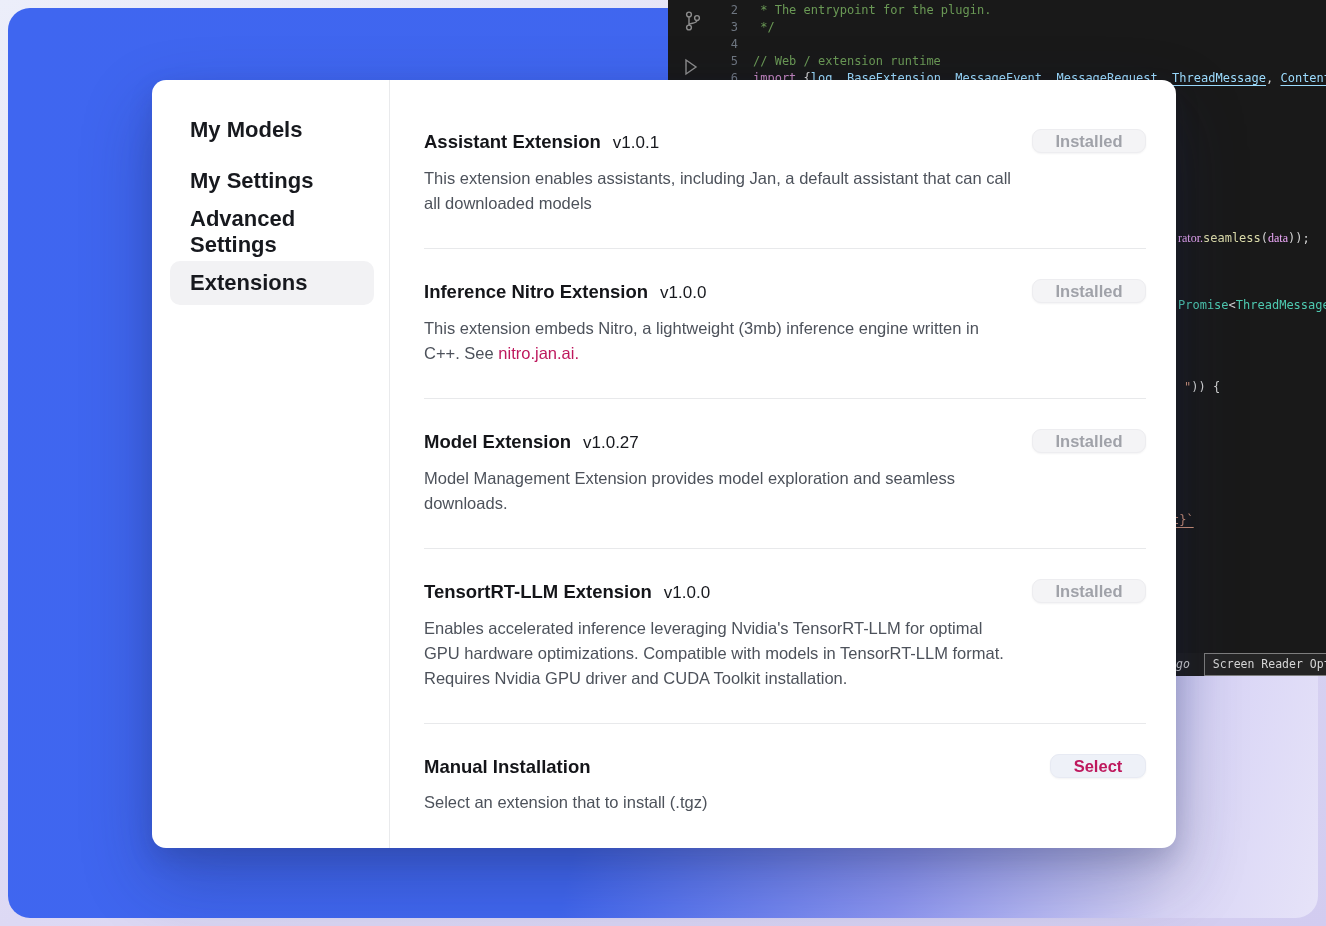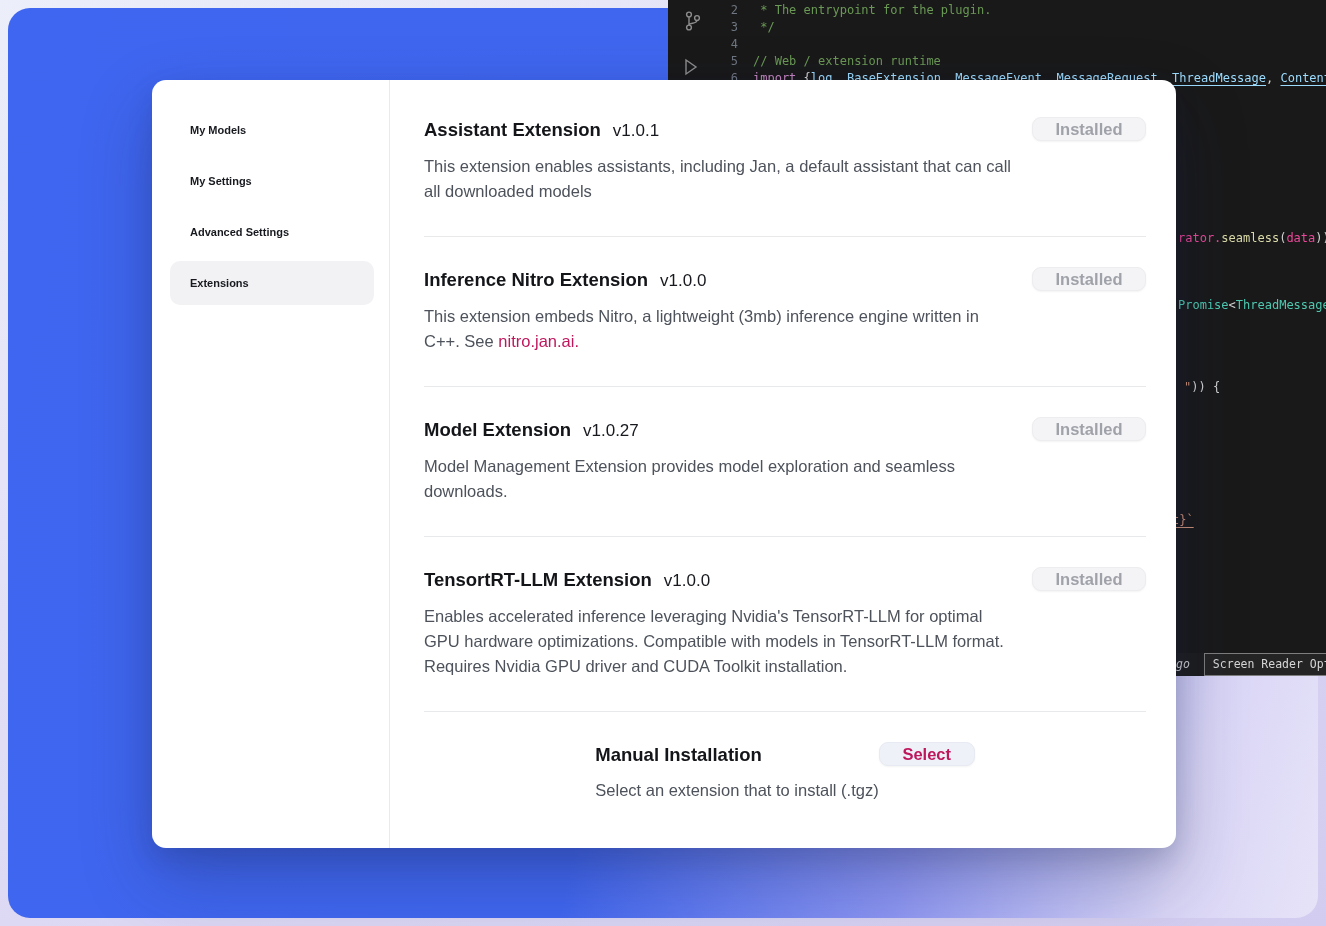--- a/index.html
+++ b/index.html
@@ -19,21 +19,21 @@
     position:absolute; left:668px; top:0; width:658px; height:676px; background:#191919;
     overflow:hidden; font-family:"DejaVu Sans Mono", monospace; font-size:12px; line-height:17px; color:#d4d4d4;
   }
   .code-area{ position:absolute; top:2px; left:0; right:0; }
   .code-line{ display:flex; }
   .gutter{ width:78px; flex:none; text-align:right; padding-right:8px; color:#6e7681; }
   .code{ white-space:pre; padding-left:7px; }
   .tok-comment{ color:#6a9955; }
   .tok-kw{ color:#c586c0; }
   .tok-plain{ color:#d4d4d4; }
-  .tok-var{ color:#ec4899; }
+  .tok-var{ color:#f0abfc;font-family:Liberation Serif, serif; }
   .tok-fn{ color:#dcdcaa; }
   .tok-type{ color:#4ec9b0; }
   .tok-str{ color:#ce9178; }
   .tok-link{ color:#9cdcfe; text-decoration:underline; text-underline-offset:3px; }
   .tok-strlink{ color:#ce9178; text-decoration:underline; text-underline-offset:3px; }
   .frag{ position:absolute; white-space:pre; }
   .ed-icon{ position:absolute; color:#8d8d8d; }
   .statusbar{
     position:absolute; left:0; right:0; bottom:0; height:23px; background:#1d1d1d;
     display:flex; align-items:center; font-size:11.5px; color:#cfcfcf;
@@ -45,30 +45,30 @@
   }
   
   .modal{
     position:absolute; left:152px; top:80px; width:1024px; height:768px; background:#ffffff;
     border-radius:14px; overflow:hidden; display:flex;
     box-shadow:0 30px 70px rgba(25,35,80,.30), 0 10px 25px rgba(25,35,80,.15);
   }
   .sidebar{ width:238px; flex:none; border-right:1px solid #e9eaec; padding-top:28px; }
   .side-item{
     margin:0 15px 7px 18px; height:44px; border-radius:10px; display:flex; align-items:center;
-    padding:0 20px; font-size:11px; font-weight:700; color:#17191e; cursor:pointer;
+    padding:0 20px; font-size:22px; font-weight:700; color:#17191e; cursor:pointer;
   }
   .side-item.active{ background:#f2f2f4; }
-  .content{ flex:1; padding:4px 30px 0 34px; }
+  .content{ flex:1; padding:16px 30px 0 34px; }
   .ext-row{
     display:flex; justify-content:space-between; align-items:flex-start;
     border-bottom:1px solid #e8e9eb; padding:30px 0 32px;
   }
   .ext-row.first{ padding-top:33px; }
-  .ext-row.last{ border-bottom:none;justify-content:center; }
+  .ext-row.last{ border-bottom:none; }
   .ext-info{ max-width:588px; }
   .ext-title{ font-size:18.5px; font-weight:700; color:#141519; line-height:26px; }
   .ext-title .version{ font-weight:400; font-size:17px; margin-left:12px; color:#17191e; }
   .ext-desc{ margin-top:10px; font-size:16.5px; line-height:25px; color:#4d525b; }
   .link{ color:#be185d; cursor:pointer; text-decoration:none; }
   .btn{
     height:24px; min-width:114px; padding:0 20px; border-radius:9px; flex:none;
     display:flex; align-items:center; justify-content:center;
     font-size:16.5px; font-weight:700; font-family:"Liberation Sans",sans-serif;
     border:1px solid #ededf0; background:#f4f4f6; color:#a0a2a9;

